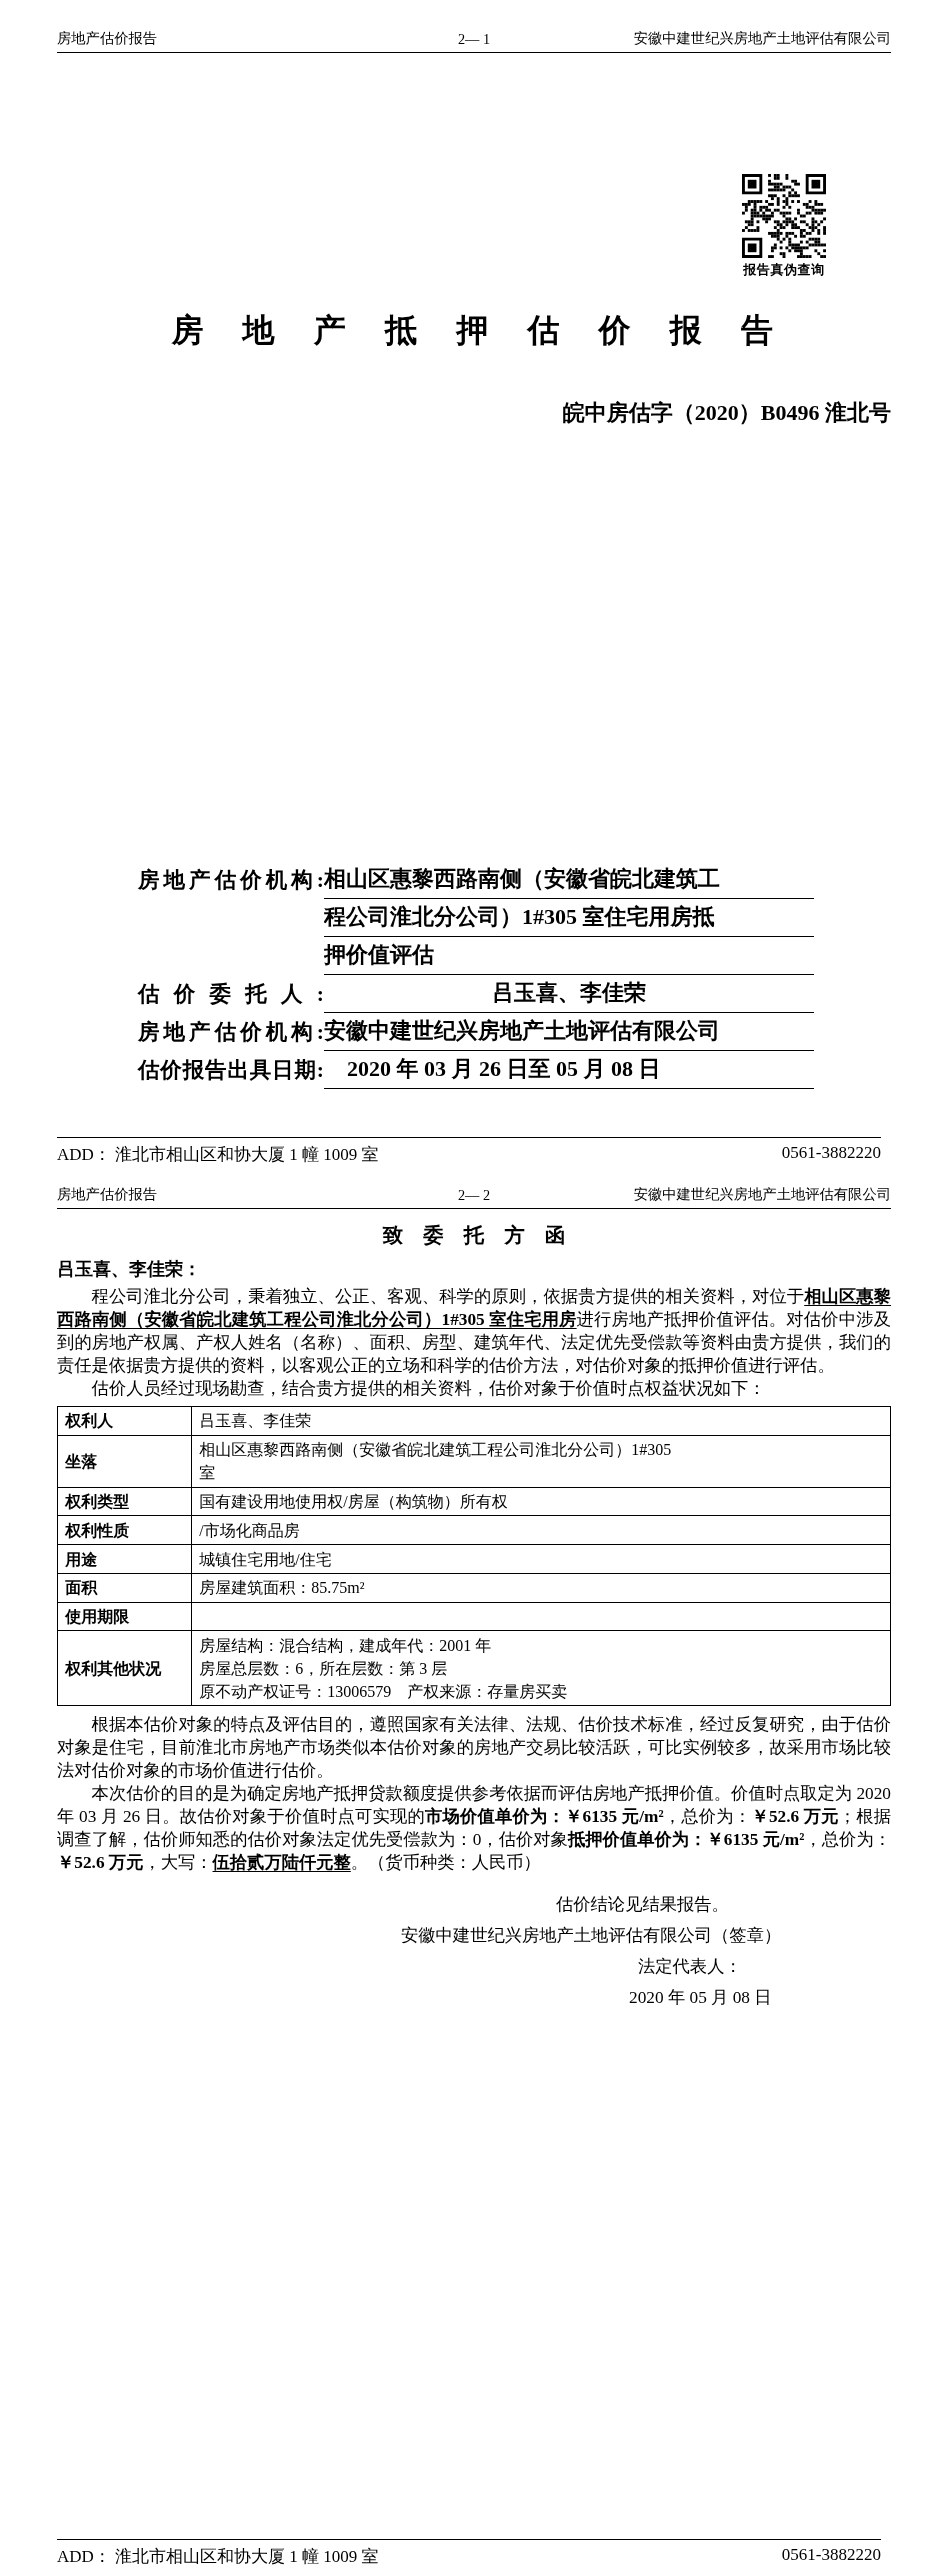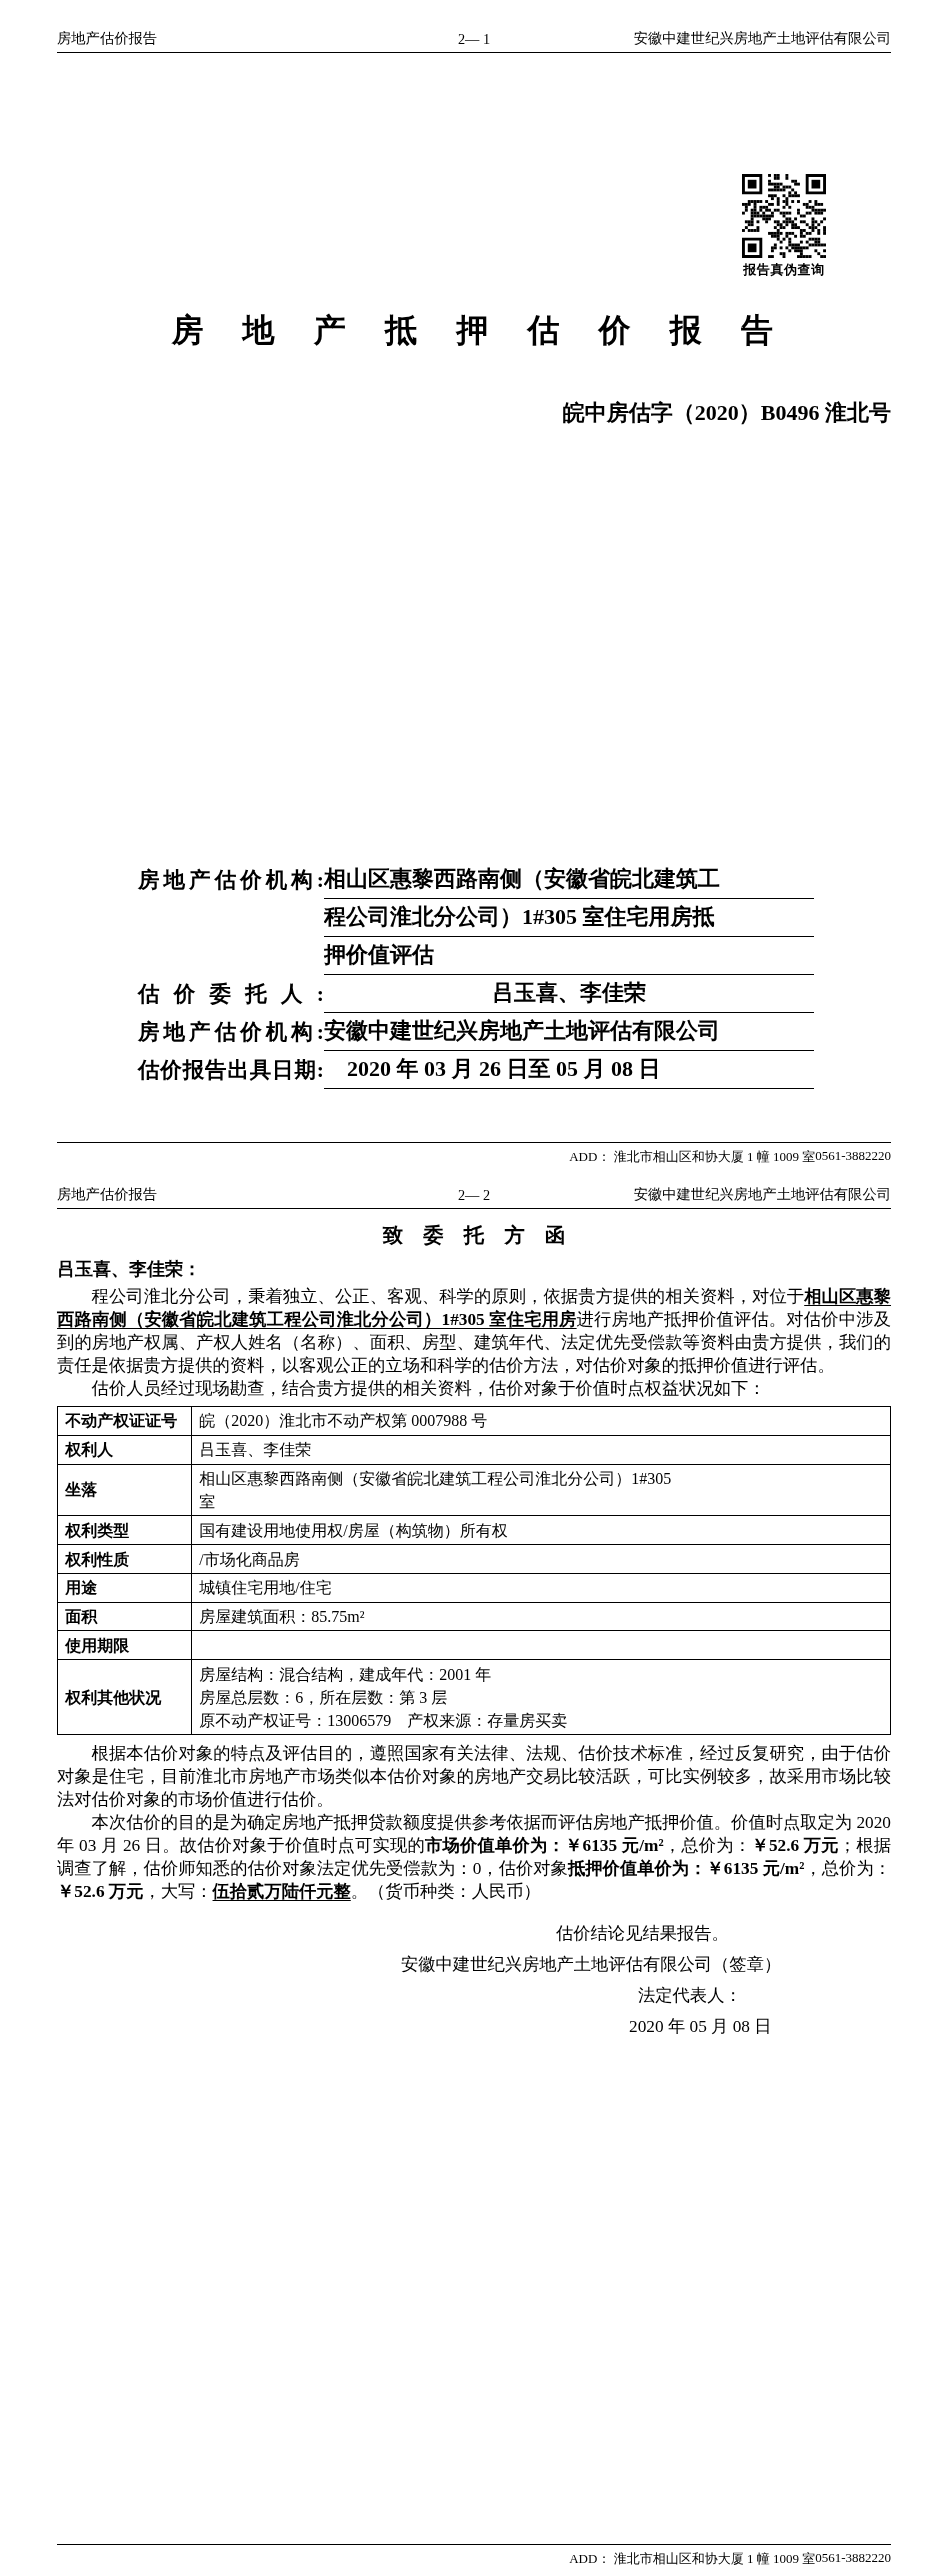--- a/index.html
+++ b/index.html
@@ -32,23 +32,23 @@
 
   .fields { margin:433px 0 0 81px; width:676px; }
   .frow { display:flex; }
   .flabel { flex:0 0 186px; font-size:21.5px; font-weight:bold; line-height:38px; text-align:justify; text-align-last:justify; }
   .fval { flex:1; min-width:0; }
   .vline { display:block; height:38px; line-height:36px; border-bottom:1.2px solid #000; font-size:22px; font-weight:bold; overflow:hidden; white-space:nowrap; }
   .vcenter { text-align:center; }
   .vpad { padding-left:23px; }
 
   .doc-footer {
-    position:absolute; left:57px; right:57px; bottom:8.4px;
+    position:absolute; left:57px; right:67px; bottom:8.4px;
     border-top:1.2px solid #000; padding-top:4.8px;
-    display:flex; justify-content:flex-end; font-size:13px;
+    display:flex; justify-content:space-between; font-size:17px;
   }
 
   .letter-title { margin-top:12px; text-align:center; font-size:20.3px; font-weight:bold; }
   .salutation { margin-top:9.6px; font-size:18px; font-weight:bold; line-height:23px; }
   .para { font-size:17.3px; line-height:23px; text-align:justify; text-indent:2em; }
   .mt6 { margin-top:3.6px; }
   .mt12 { margin-top:7.2px; }
   .b { font-weight:bold; }
   .bu { font-weight:bold; text-decoration:underline; text-underline-offset:3px; }
 
@@ -393,24 +393,20 @@
     <h2 class="letter-title">致　委　托　方　函</h2>
     <div class="salutation">吕玉喜、李佳荣：</div>
 
     <p class="para mt6"><span>程公司淮北分公司，秉着独立、公正、客观、科学的原则，依据贵方提供的相关资料，对位于</span><span class="bu">相山区惠黎西路南侧（安徽省皖北建筑工程公司淮北分公司）1#305 室住宅用房</span><span>进行房地产抵押价值评估。对估价中涉及到的房地产权属、产权人姓名（名称）、面积、房型、建筑年代、法定优先受偿款等资料由贵方提供，我们的责任是依据贵方提供的资料，以客观公正的立场和科学的估价方法，对估价对象的抵押价值进行评估。</span></p>
 
     <p class="para">估价人员经过现场勘查，结合贵方提供的相关资料，估价对象于价值时点权益状况如下：</p>
 
     <table class="rights">
       <tbody>
         <tr>
-            <td class="lbl">不动产权证证号</td>
-            <td class="val">皖（2020）淮北市不动产权第 0007988 号</td>
-          </tr>
-        <tr>
             <td class="lbl">权利人</td>
             <td class="val">吕玉喜、李佳荣</td>
           </tr>
         <tr>
             <td class="lbl">坐落</td>
             <td class="val">相山区惠黎西路南侧（安徽省皖北建筑工程公司淮北分公司）1#305
 室</td>
           </tr>
         <tr>
             <td class="lbl">权利类型</td>

